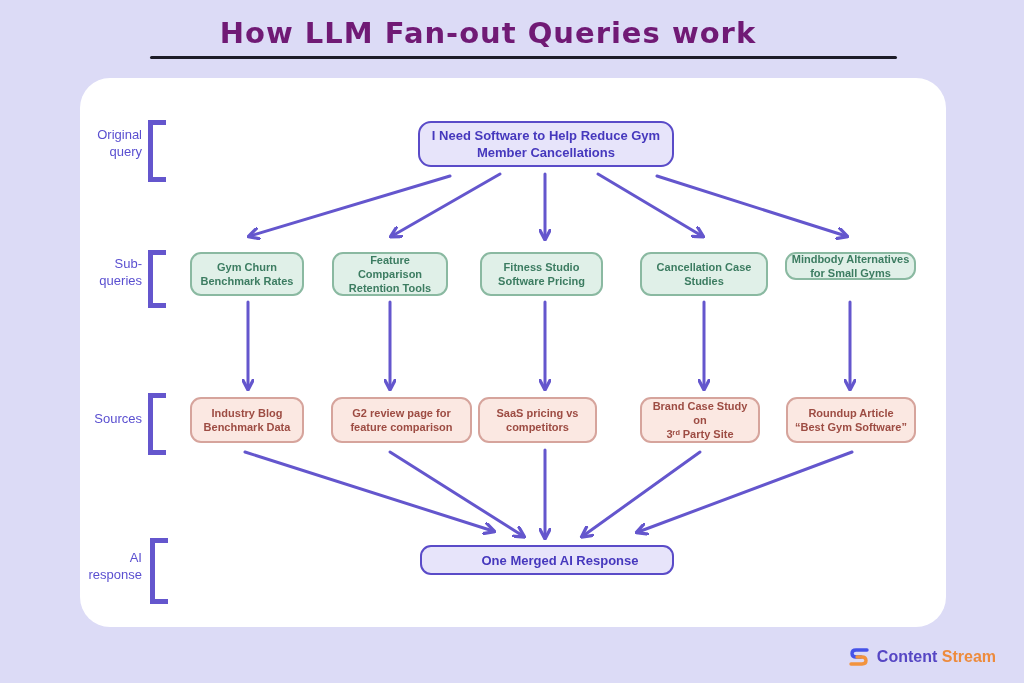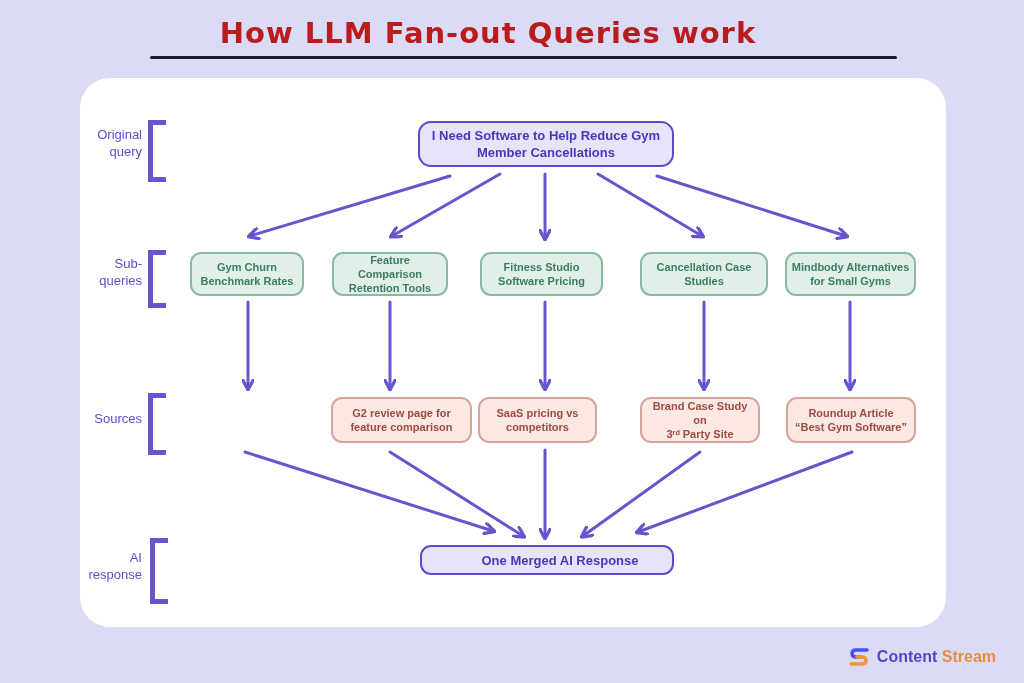--- a/index.html
+++ b/index.html
@@ -4,21 +4,21 @@
 <style>
   html,body{margin:0;padding:0;}
   body{
     width:1024px;height:683px;position:relative;overflow:hidden;
     background:#dcdbf6;
     font-family:"Liberation Sans", sans-serif;
   }
   .title{
     position:absolute;left:0;top:16px;width:976px;text-align:center;
     font-family:"DejaVu Sans", sans-serif;
-    font-size:29px;font-weight:600;letter-spacing:1px;color:#b91c1c;
+    font-size:29px;font-weight:600;letter-spacing:1px;color:#701a75;
   }
   .title-underline{
     position:absolute;left:150px;top:56px;width:747px;height:3px;
     background:#1c1c28;border-radius:2px;
   }
   .panel{
     position:absolute;left:80px;top:78px;width:866px;height:549px;
     background:#ffffff;border-radius:30px;
   }
   .row-label{
@@ -128,25 +128,29 @@
     <div>Retention Tools</div>
   </div>
   <div class="box box-green" style="left:400px;top:174px;width:123px;height:44px;">
     <div>Fitness Studio</div>
     <div>Software Pricing</div>
   </div>
   <div class="box box-green" style="left:560px;top:174px;width:128px;height:44px;">
     <div>Cancellation Case</div>
     <div>Studies</div>
   </div>
-  <div class="box box-green" style="left:705px;top:174px;width:131px;height:44px;">
+  <div class="box box-green" style="left:705px;top:174px;width:131px;height:28px;">
     <div>Mindbody Alternatives</div>
     <div>for Small Gyms</div>
   </div>
 
+  <div class="box box-pink" style="left:110px;top:319px;width:114px;height:46px;">
+    <div>Industry Blog</div>
+    <div>Benchmark Data</div>
+  </div>
   <div class="box box-pink" style="left:251px;top:319px;width:141px;height:46px;">
     <div>G2 review page for</div>
     <div>feature comparison</div>
   </div>
   <div class="box box-pink" style="left:398px;top:319px;width:119px;height:46px;">
     <div>SaaS pricing vs</div>
     <div>competitors</div>
   </div>
   <div class="box box-pink" style="left:560px;top:319px;width:120px;height:46px;">
     <div>Brand Case Study on</div>

